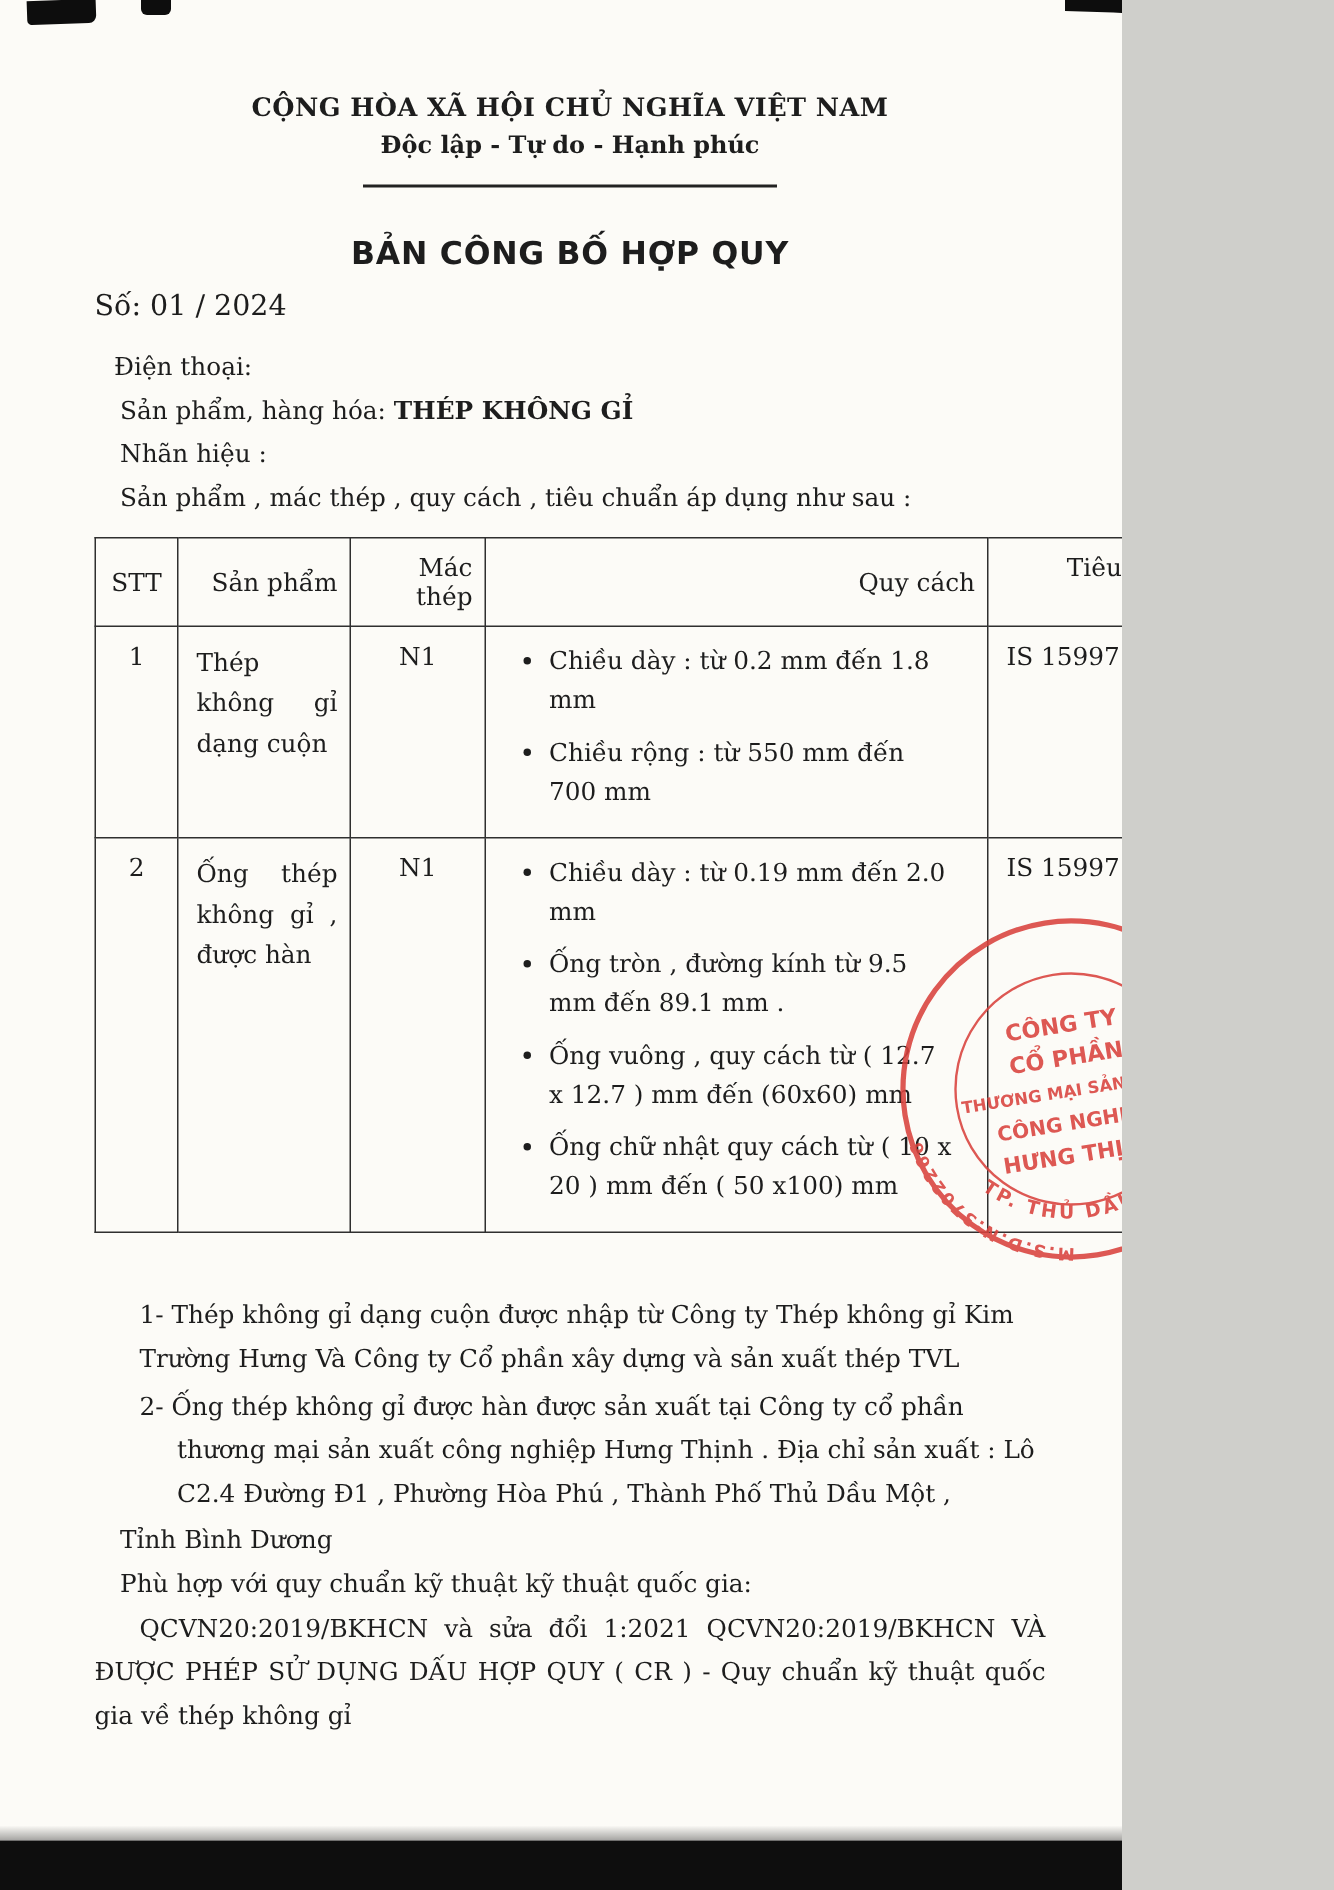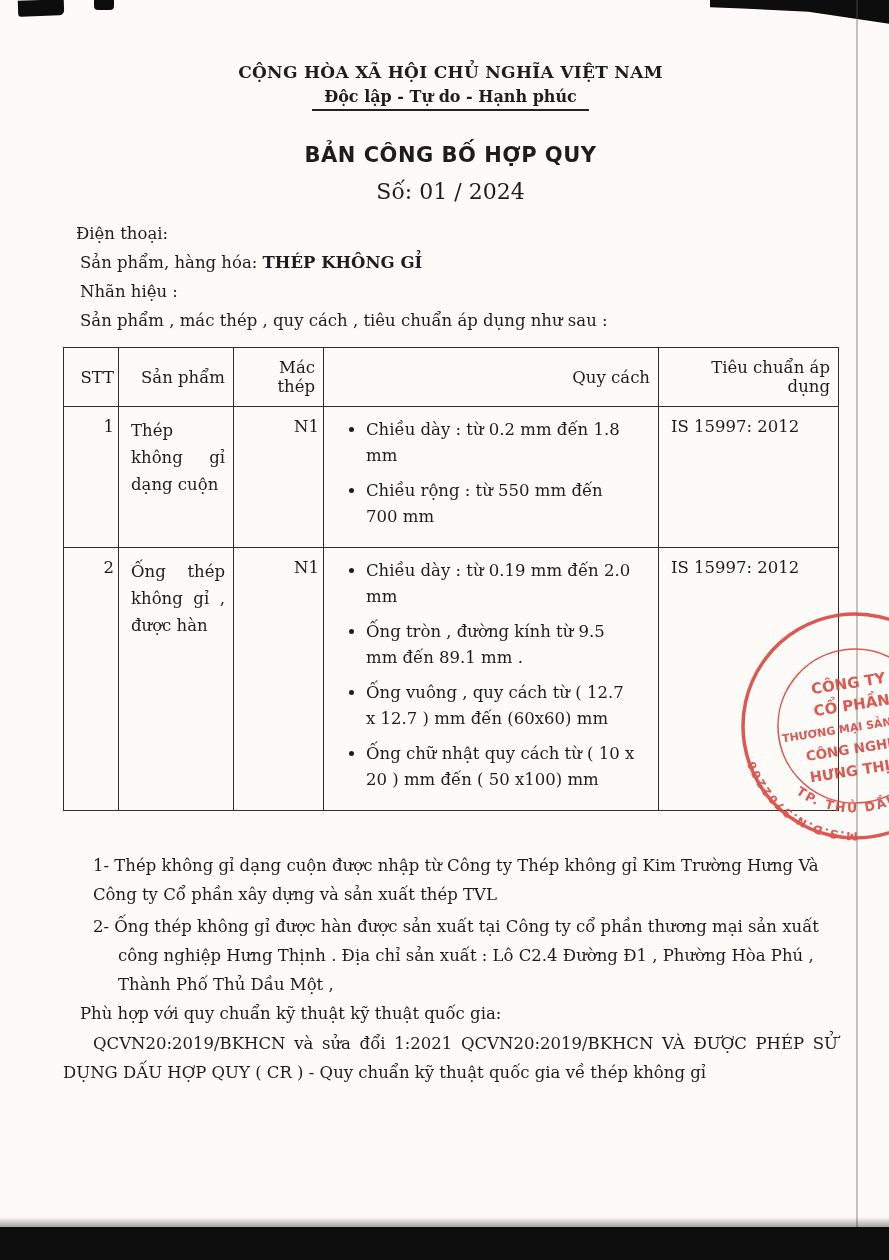--- a/index.html
+++ b/index.html
@@ -4,52 +4,52 @@
 <style>
   * { margin:0; padding:0; box-sizing:border-box; }
   body {
     width:889px; height:1260px;
     background:#cfcfcb;
     font-family:"DejaVu Serif","Liberation Serif",serif;
     color:#1d1d1d;
   }
   .page {
     position:relative;
-    width:889px; height:1260px;
+    width:748px; height:1260px;
     background:#fcfbf7;
     overflow:hidden;
   }
   .content { padding:0 51px 0 63px; position:relative; z-index:2; }
 
   .nat-header { text-align:center; margin-top:62px; }
   .nat-title { font-size:17px; font-weight:bold; letter-spacing:.3px; }
   .motto-wrap { margin-top:5px; text-align:center; }
   .motto {
     display:inline-block; font-size:16px; font-weight:bold;
-    border-bottom:2px solid #222; padding:0 12px 3px 12px;
+    border-bottom:2px solid #222; padding:0 12px 17px 12px;
   }
   .doc-title {
     text-align:center; margin-top:32px;
     font-family:"DejaVu Sans","Liberation Sans",sans-serif;
     font-size:21px; font-weight:bold; letter-spacing:.5px;
   }
-  .doc-number { text-align:center; margin-top:12px; font-size:22px; }
+  .doc-number { text-align:left; margin-top:12px; font-size:19px; }
 
   .info { margin-top:15px; font-size:16.5px; line-height:29px; }
   .info p { margin-left:13px; }
   .info p.indent2 { margin-left:17px; }
   .bold { font-weight:bold;margin-top:40px; }
 
   table.spec { border-collapse:collapse; margin-top:12px; width:775px; table-layout:fixed; }
   .spec th, .spec td {
     border:1.6px solid #2f2f2f;
     font-size:16.5px; vertical-align:top;
   }
   .spec th { font-weight:normal; text-align:right; padding:10px 8px 10px 12px; vertical-align:middle; }
-  .spec th.c, .spec td.c { text-align:right; padding-left:4px; padding-right:4px; }
+  .spec th.c, .spec td.c { text-align:center; padding-left:4px; padding-right:4px; }
   .spec td { padding:10px 8px 8px 12px; }
   .col-stt   { width:55px; }
   .col-prod  { width:115px; }
   .col-grade { width:90px; }
   .col-spec  { width:335px; }
   .col-std   { width:180px; }
   .cell-prod { text-align:justify; line-height:27px; padding-right:14px; }
   ul.specs { list-style:disc; margin:0; padding-left:30px; max-width:300px; }
   ul.specs li { line-height:26px; margin-bottom:9px; text-align:left; }
 
@@ -148,20 +148,21 @@
           </ul>
         </td>
         <td>IS 15997: 2012</td>
       </tr>
     </tbody>
       </table>
 
     <div class="notes">
       <p class="note1">1-  Thép không gỉ dạng cuộn được nhập từ Công ty Thép không gỉ Kim Trường Hưng Và Công ty Cổ phần xây dựng và sản xuất thép TVL</p>
       <p class="note2">2-  Ống thép không gỉ được hàn được sản xuất tại Công ty cổ phần thương mại sản xuất công nghiệp Hưng Thịnh . Địa chỉ sản xuất : Lô C2.4 Đường Đ1 , Phường Hòa Phú , Thành Phố Thủ Dầu Một ,</p>
+      <p class="province">Tỉnh Bình Dương</p>
       <p class="conf-intro">Phù hợp với quy chuẩn kỹ thuật kỹ thuật quốc gia:</p>
       <p class="conf-detail">QCVN20:2019/BKHCN và sửa đổi 1:2021 QCVN20:2019/BKHCN VÀ ĐƯỢC PHÉP SỬ DỤNG DẤU HỢP QUY ( CR ) -  Quy chuẩn kỹ thuật quốc gia về thép không gỉ</p>
     </div>
 
   </div>
 
   <div class="stamp">
     <svg viewBox="0 0 240 240" width="240" height="240">
       <defs>
         <path id="arcLeft" d="M 120,226 A 106,106 0 0,1 120,14"></path>

